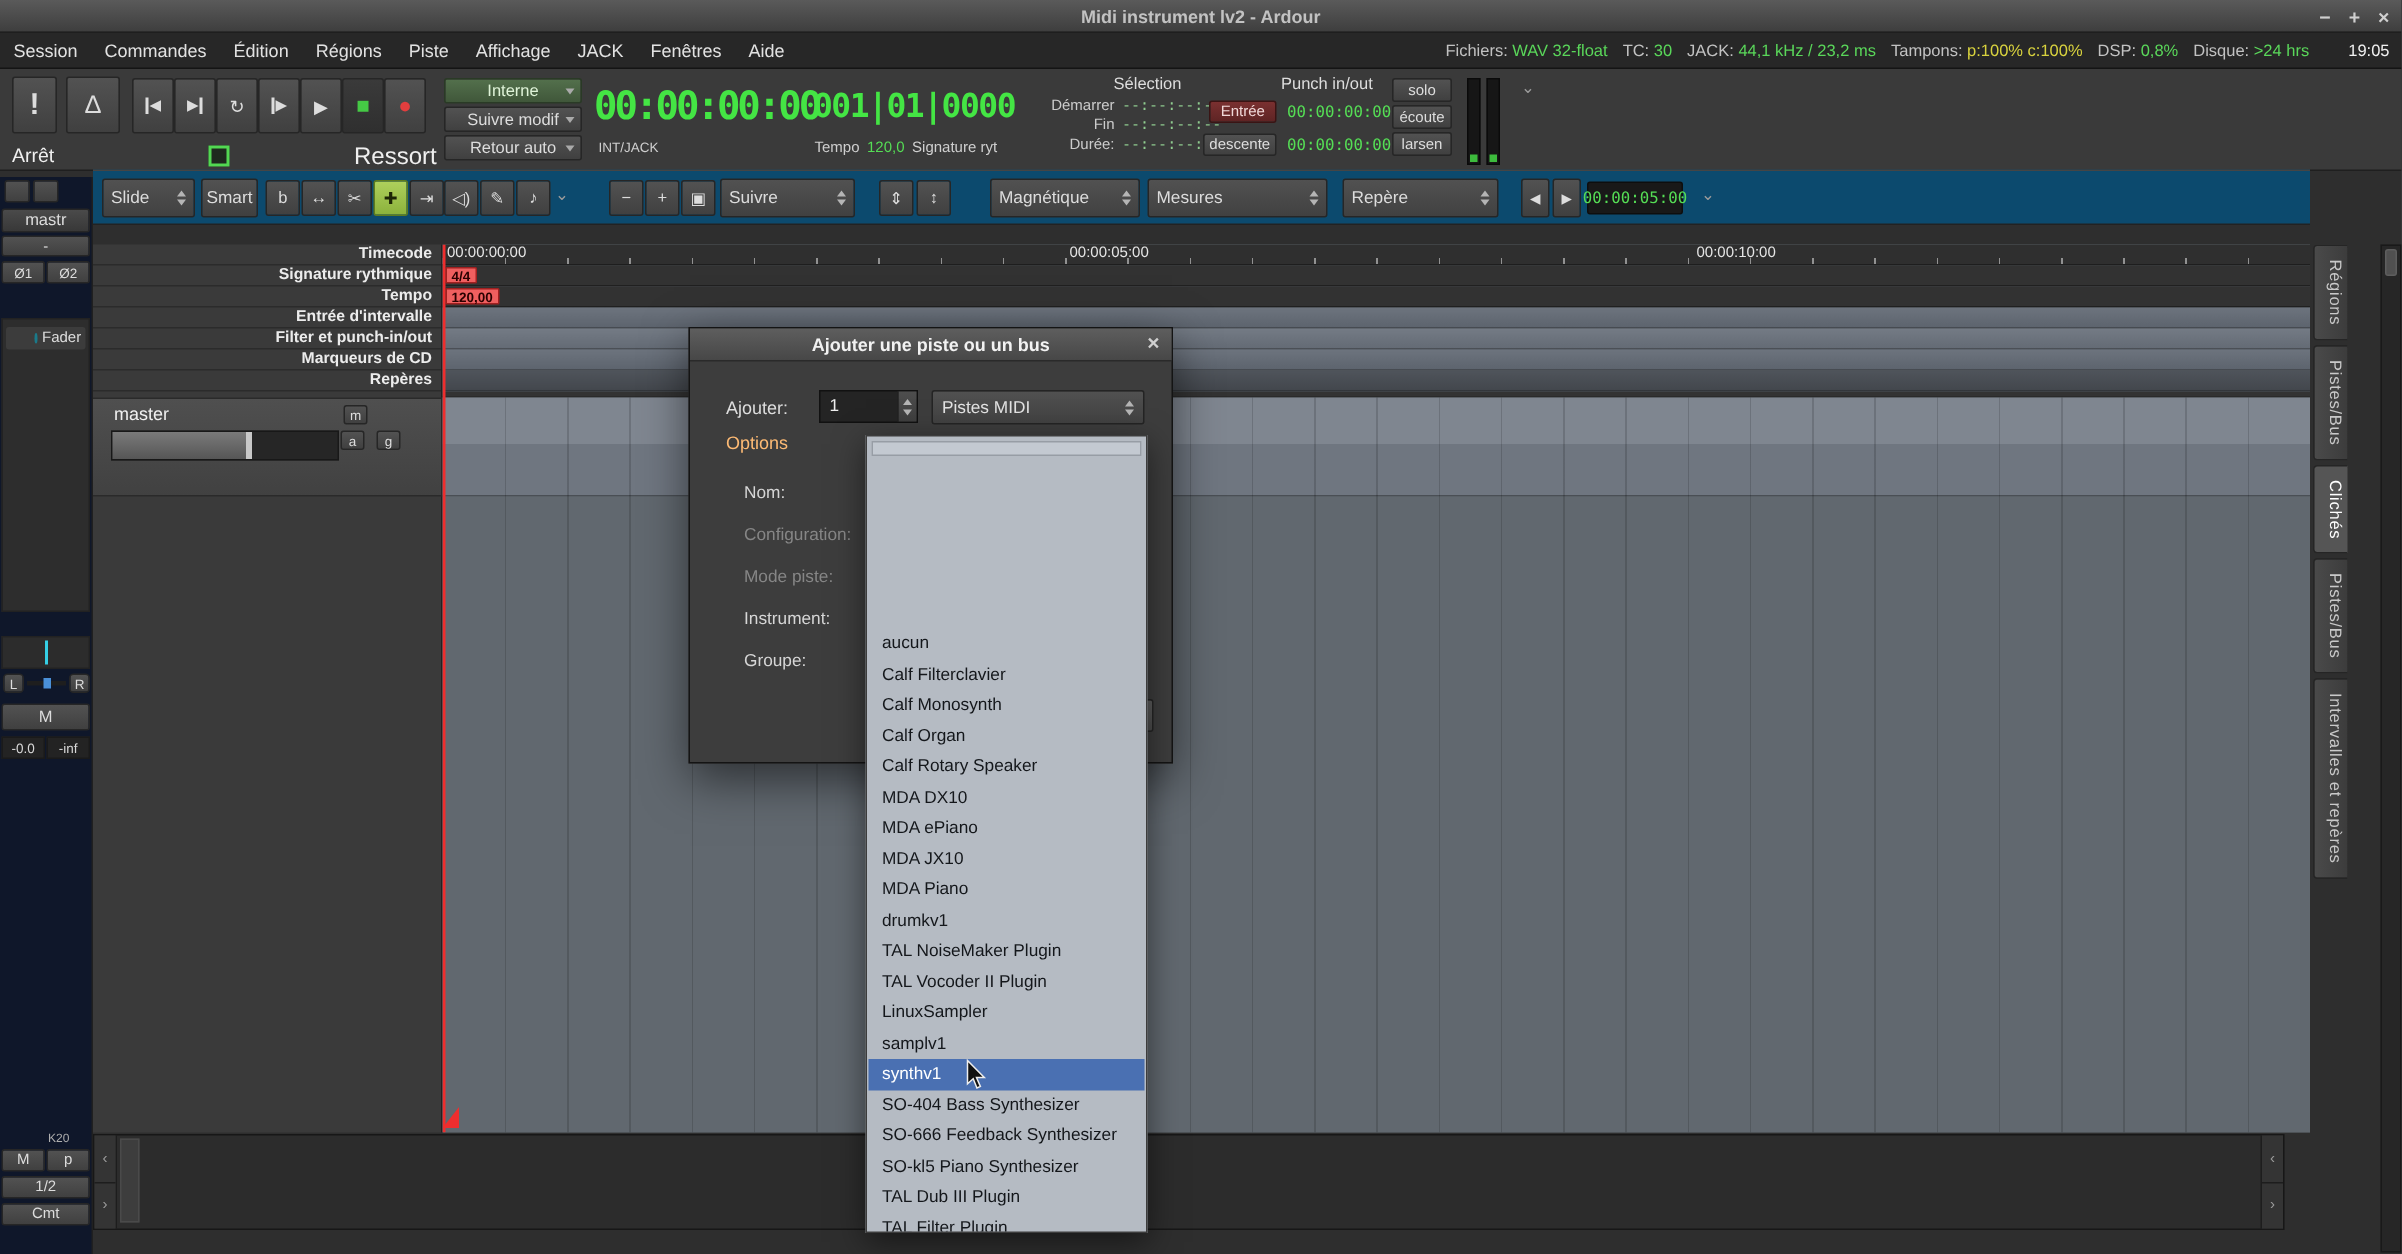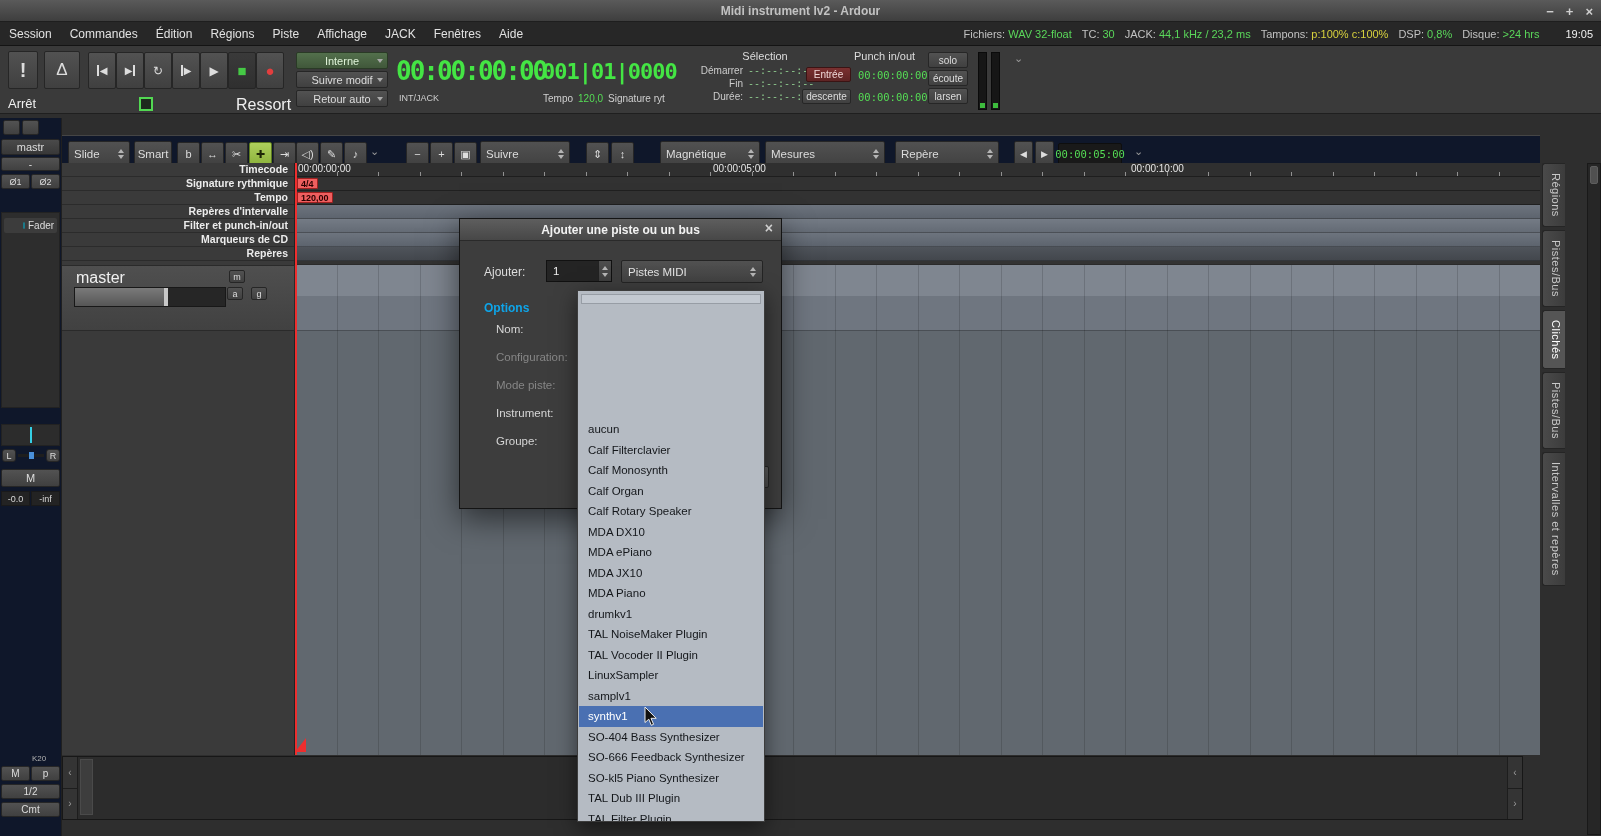--- a/index.html
+++ b/index.html
@@ -52,21 +52,21 @@
 .pu-inval{position:absolute;left:56px;top:19px}
 .pu-outval{position:absolute;left:56px;top:41px}
 .clockv{font-family:"DejaVu Sans Mono",monospace;color:#55dd55;font-size:10.5px}
 .t-moncol{position:absolute;left:928px;top:6px;width:40px}
 .mon{position:relative;width:40px;height:16px;margin-bottom:2px;font-size:10px;display:flex;align-items:center;justify-content:center;background:linear-gradient(#525252,#404040);border:1px solid #262626;border-radius:2px}
 .t-meters{position:absolute;left:978px;top:6px;display:flex;gap:4px}
 .vmeter{width:9px;height:58px;background:#161616;border:1px solid #0a0a0a;position:relative}
 .vmeter::after{content:"";position:absolute;left:1px;right:1px;bottom:1px;height:5px;background:#3dbb3d}
 .t-chev{position:absolute;left:1014px;top:6px;color:#9a9a9a;font-size:11px}
 
-.etoolbar{position:absolute;left:62px;top:135px;width:1478px;height:37px;background:#0f172a;border-bottom:1px solid #222;border-top:1px solid #454545}
+.etoolbar{position:absolute;left:62px;top:113px;width:1478px;height:37px;background:#0c4a6e;border-bottom:1px solid #222;border-top:1px solid #454545}
 .combo{position:absolute;display:flex;align-items:center;background:linear-gradient(#515151,#414141);border:1px solid #262626;border-radius:2px;color:#dcdcdc;font-size:11.5px;padding:0 5px;height:26px}
 .combo .carets{margin-left:auto;display:flex;flex-direction:column;gap:2px;padding-left:5px}
 .arr-up{width:0;height:0;border-left:3px solid transparent;border-right:3px solid transparent;border-bottom:4px solid #b5b5b5}
 .arr-dn{width:0;height:0;border-left:3px solid transparent;border-right:3px solid transparent;border-top:4px solid #b5b5b5}
 .tb-slide{left:6px;top:5px;width:62px}
 .tb-smart{left:72px;top:5px;width:38px;height:26px;font-size:11.5px}
 .tools{position:absolute;left:115px;top:6px;display:flex;gap:1px}
 .tool{position:relative;width:23px;height:24px;font-size:11px;display:flex;align-items:center;justify-content:center;background:linear-gradient(#525252,#404040);border:1px solid #262626;border-radius:2px}
 .tool.active{background:linear-gradient(#aed05c,#8cb23c);color:#1d2606;border-color:#5d7a1e}
 .tools2{position:absolute;left:234px;top:6px;display:flex;gap:1px}
@@ -115,21 +115,21 @@
 .mnum:nth-of-type(10){top:153px}.mnum:nth-of-type(11){top:192px}.mnum:nth-of-type(12){top:230px}
 .s-k20{position:absolute;left:32px;top:636px;font-size:8px;color:#b0b0b0}
 .s-m{left:1px;top:648px;width:29px;height:15px;font-size:10px}
 .s-p{left:31px;top:648px;width:29px;height:15px;font-size:10px}
 .s-half{left:1px;top:666px;width:59px;height:15px;font-size:10px}
 .s-cmt{left:1px;top:684px;width:59px;height:15px;font-size:10px}
 
 .lhs{position:absolute;left:62px;top:163px;width:233px;height:592px;background:#3a3a3a;border-right:1px solid #222}
 .rlab{height:14px;line-height:13px;text-align:right;padding-right:6px;font-size:10.5px;font-weight:bold;color:#ececec;border-bottom:1px solid rgba(0,0,0,0.25)}
 .track-header{position:absolute;left:0;top:102px;width:233px;height:66px;background:linear-gradient(#4f4f4f,#414141);border:1px solid #2a2a2a;border-left:none}
-.th-name{position:absolute;left:14px;top:3px;font-size:16px;color:#f0f0f0}
+.th-name{position:absolute;left:14px;top:3px;font-size:12px;color:#f0f0f0}
 .th-fader{position:absolute;left:12px;top:21px;width:152px;height:20px;background:#262626;border:1px solid #181818}
 .th-fill{position:absolute;left:0;top:0;bottom:0;width:60%;background:linear-gradient(#7a7a7a,#565656)}
 .th-handle{position:absolute;left:59%;top:0;bottom:0;width:4px;background:#c8c8c8}
 .th-m{left:167px;top:4px;width:16px;height:13px;font-size:9px}
 .th-a{left:165px;top:21px;width:16px;height:13px;font-size:9px}
 .th-g{left:189px;top:21px;width:16px;height:13px;font-size:9px}
 
 .timeline{position:absolute;left:295px;top:163px;width:1245px;height:592px;background:#61686f;overflow:hidden}
 .trow{position:relative;height:14px;border-bottom:1px solid rgba(0,0,0,0.35)}
 .r-tc{background-color:#2f2f2f;background-image:repeating-linear-gradient(90deg,rgba(170,170,170,.8) 0 1px,transparent 1px 41.5px);background-size:100% 4px;background-position:bottom;background-repeat:no-repeat}
@@ -164,21 +164,21 @@
 
 .dialog{position:absolute;left:459px;top:218px;width:323px;height:291px;background:#3d3d3d;border:1px solid #141414;box-shadow:0 10px 30px rgba(0,0,0,.55);z-index:10}
 .dlg-title{height:22px;background:linear-gradient(#5e5e5e,#474747);border-bottom:1px solid #2a2a2a;display:flex;align-items:center;justify-content:center;font-weight:bold;color:#f2f2f2;position:relative}
 .dlg-close{position:absolute;right:8px;top:1px;font-size:14px;color:#cfcfcf}
 .dlg-addlab{position:absolute;left:24px;top:46px;color:#ddd}
 .dlg-spin{position:absolute;left:86px;top:41px;width:66px;height:22px;background:#242424;border:1px solid #111;display:flex;align-items:center}
 .spin-val{flex:1;padding-left:6px;font-size:11.5px;color:#eee}
 .spin-btns{width:13px;height:100%;background:linear-gradient(#4e4e4e,#3e3e3e);border-left:1px solid #222;display:flex;flex-direction:column;align-items:center;justify-content:center;gap:3px}
 .dlg-combo{position:absolute;left:161px;top:41px;width:142px;height:23px;background:linear-gradient(#515151,#414141);border:1px solid #242424;border-radius:2px;display:flex;align-items:center;padding:0 6px;font-size:11.5px;color:#e2e2e2}
 .dlg-combo .carets{margin-left:auto;display:flex;flex-direction:column;gap:2px}
-.dlg-options{position:absolute;left:24px;top:82px;font-weight:bold;color:#0ea5e9}
+.dlg-options{position:absolute;left:24px;top:69px;font-weight:normal;color:#fdba74}
 .dlg-fields{position:absolute;left:36px;top:96px}
 .dlg-field{height:28px;line-height:28px;font-size:11.5px;color:#d6d6d6}
 .dlg-field.disabled{color:#868686}
 .dlg-partial{left:278px;top:247px;width:31px;height:22px;background:linear-gradient(#5e5e5e,#4c4c4c)}
 
 .imenu{position:absolute;left:577px;top:290px;width:188px;height:532px;background:#b5bbc3;border:1px solid #3c3c3c;box-shadow:0 6px 20px rgba(0,0,0,.5);z-index:20;overflow:hidden}
 .imenu-top{position:absolute;left:3px;top:3px;right:3px;height:10px;background:#c3c9d1;border:1px solid #979da5}
 .imenu-items{position:absolute;left:1px;right:1px;top:128px}
 .menu-item{height:20.5px;line-height:20.5px;padding-left:9px;font-size:11.5px;color:#14171b;white-space:nowrap}
 .menu-item.selected{background:#4a70b2;color:#fff}
@@ -441,21 +441,21 @@
     <div class="btn s-half">1/2</div>
     <div class="btn s-cmt">Cmt</div>
   </div>
 
   <div class="lhs">
     <div>
 
     <div class="rlab">Timecode</div>
         <div class="rlab">Signature rythmique</div>
         <div class="rlab">Tempo</div>
-        <div class="rlab">Repères d'intervalle</div>
+        <div class="rlab">Entrée d'intervalle</div>
         <div class="rlab">Filter et punch-in/out</div>
         <div class="rlab">Marqueurs de CD</div>
         <div class="rlab">Repères</div>
       </div>
     <div class="track-header">
       <span class="th-name">master</span>
       <div class="th-fader">
           <div class="th-fill"></div>
           <div class="th-handle"></div>
         </div>

